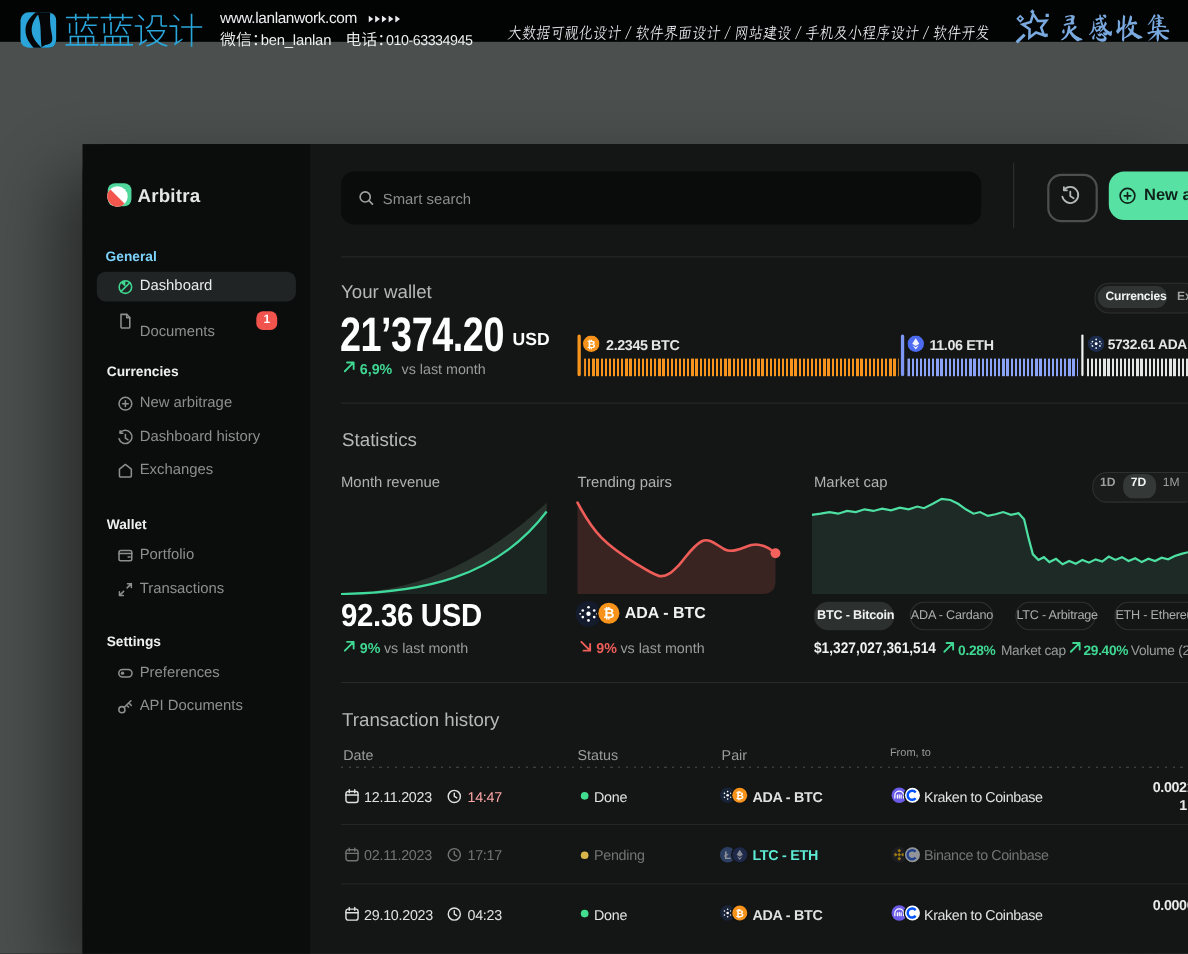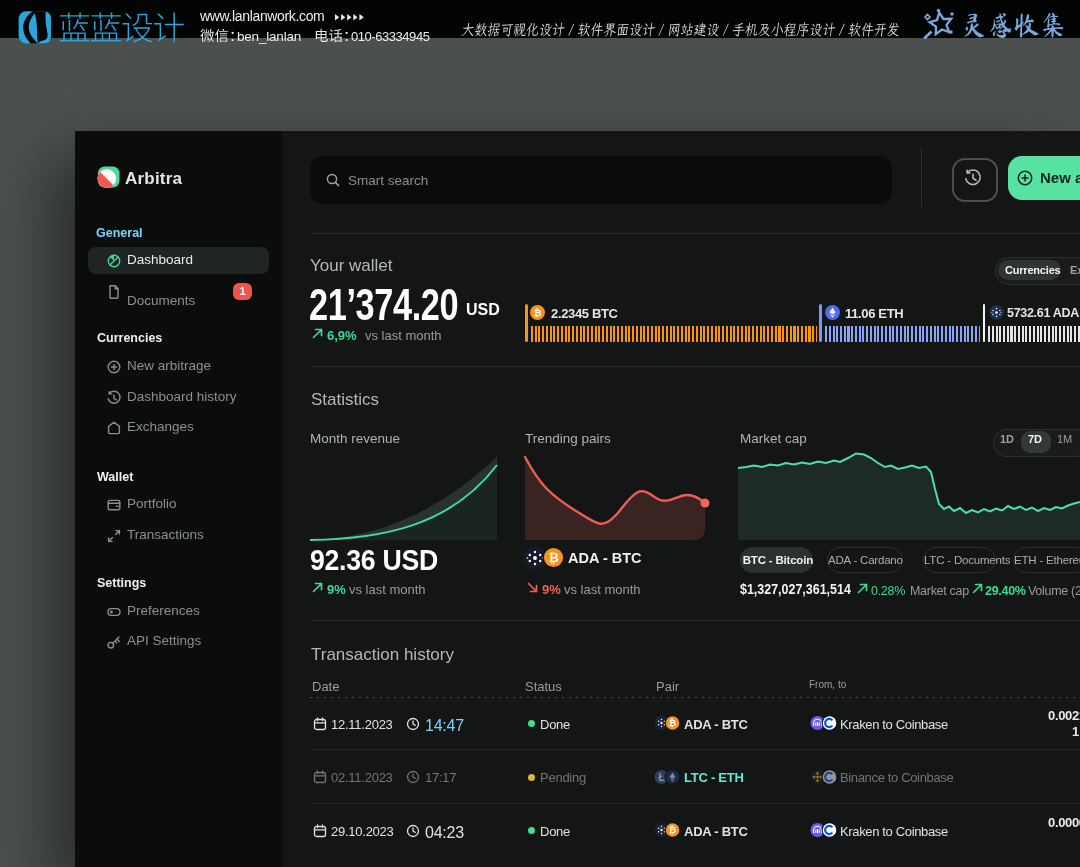--- a/index.html
+++ b/index.html
@@ -60,21 +60,21 @@
 <div style="position:absolute;left:97px;top:576px;font-size:12.5px;font-weight:bold;color:#eef0ef">Settings</div>
 <svg style="position:absolute;left:106px;top:604px" width="16" height="16" viewBox="0 0 16 16" fill="none" stroke="#8b908e" stroke-width="1.4" stroke-linecap="round" stroke-linejoin="round">
     <rect x="2" y="4.6" width="12" height="6.8" rx="3.4"></rect>
     <circle cx="5.4" cy="8" r="1.5" fill="#8b908e" stroke="none"></circle>
   </svg>
 <div style="position:absolute;left:127px;top:603px;font-size:13.5px;color:#8b908e">Preferences</div>
 <svg style="position:absolute;left:106px;top:634px" width="16" height="16" viewBox="0 0 16 16" fill="none" stroke="#8b908e" stroke-width="1.4" stroke-linecap="round" stroke-linejoin="round">
     <circle cx="4.8" cy="11.2" r="2.8"></circle>
     <path d="M6.8 9.2 L13 3 M11 5 L13.4 7.4 M9 7 L10.8 8.8"></path>
   </svg>
-<div style="position:absolute;left:127px;top:633px;font-size:13.5px;color:#8b908e">API Settings</div>
+<div style="position:absolute;left:127px;top:633px;font-size:13.5px;color:#8b908e">API Documents</div>
 
 <div style="position:absolute;left:310px;top:156px;width:582px;height:48px;background:#0a0b0b;border-radius:12px"></div>
 <svg style="position:absolute;left:325px;top:172px" width="16" height="16" viewBox="0 0 16 16" fill="none" stroke="#9da2a0" stroke-width="1.5" stroke-linecap="round">
     <circle cx="7" cy="7" r="4.6"></circle>
     <path d="M10.4 10.4 L13.6 13.6"></path>
   </svg>
 <div style="position:absolute;left:348px;top:173px;font-size:13.5px;color:#898e8c">Smart search</div>
 <div style="position:absolute;left:921px;top:148px;width:1px;height:59px;background:#2d302f"></div>
 <div style="position:absolute;left:952px;top:158px;width:42px;height:40px;border:2px solid #4b504e;border-radius:13px"></div>
 <svg style="position:absolute;left:963px;top:168px" width="20" height="20" viewBox="0 0 20 20" fill="none" stroke="#b5bbb8" stroke-width="1.6" stroke-linecap="round" stroke-linejoin="round">
@@ -187,27 +187,27 @@
   </svg>
 <div style="position:absolute;left:542px;top:582px;font-size:13px;font-weight:bold;color:#ef5d59">9%</div>
 <div style="position:absolute;left:564px;top:582px;font-size:13px;color:#979c9a">vs last month</div>
 <div style="position:absolute;left:993px;top:429px;width:95px;height:26px;border:1px solid #2c302f;border-radius:13px;background:#191c1b"></div>
 <div style="position:absolute;left:1000px;top:433px;font-size:11px;font-weight:bold;color:#9ba09e">1D</div>
 <div style="position:absolute;left:1021px;top:431px;width:30px;height:22px;background:#343837;border-radius:9px"></div>
 <div style="position:absolute;left:1028px;top:433px;font-size:11px;font-weight:bold;color:#f2f4f3">7D</div>
 <div style="position:absolute;left:1057px;top:433px;font-size:11px;font-weight:normal;color:#9ba09e">1M</div>
 <div style="position:absolute;left:740px;top:547px;width:73px;height:26px;background:#2c302f;border-radius:13px;text-align:right;line-height:26px;font-size:11.5px;font-weight:bold;color:#f0f2f1;letter-spacing:-0.2px">BTC - Bitcoin</div>
 <div style="position:absolute;left:827px;top:547px;width:76px;height:26px;border:1px solid #2d3130;border-radius:13px;box-sizing:border-box;text-align:center;line-height:24px;font-size:11.5px;color:#a9aeac;letter-spacing:-0.2px">ADA - Cardano</div>
-<div style="position:absolute;left:923px;top:547px;width:73px;height:26px;border:1px solid #2d3130;border-radius:13px;box-sizing:border-box;text-align:center;line-height:24px;font-size:11.5px;color:#a9aeac;letter-spacing:-0.2px">LTC - Documents</div>
+<div style="position:absolute;left:923px;top:547px;width:73px;height:26px;border:1px solid #2d3130;border-radius:13px;box-sizing:border-box;text-align:center;line-height:24px;font-size:11.5px;color:#a9aeac;letter-spacing:-0.2px">LTC - Arbitrage</div>
 <div style="position:absolute;left:1013px;top:547px;width:78px;height:26px;border:1px solid #2d3130;border-radius:13px;box-sizing:border-box;text-align:center;line-height:24px;font-size:11.5px;color:#a9aeac;letter-spacing:-0.2px">ETH - Ethereum</div>
 <div style="position:absolute;left:740px;top:581px;font-size:14px;font-weight:bold;color:#f0f2f1;transform:scaleX(0.89);transform-origin:0 0">$1,327,027,361,514</div>
 <svg style="position:absolute;left:856px;top:582px" width="13" height="13" viewBox="0 0 13 13" fill="none" stroke="#3fd792" stroke-width="1.7" stroke-linecap="round" stroke-linejoin="round">
     <path d="M2.5 10.5 L10.5 2.5 M4.5 2.5 H10.5 V8.5"></path>
   </svg>
-<div style="position:absolute;left:871px;top:583.5px;font-size:12.5px;letter-spacing:-0.3px;font-weight:normal;color:#3fd792">0.28%</div>
+<div style="position:absolute;left:871px;top:583.5px;font-size:12.5px;letter-spacing:-0.3px;font-weight:bold;color:#3fd792">0.28%</div>
 <div style="position:absolute;left:910px;top:583.5px;font-size:12.5px;letter-spacing:-0.3px;color:#979c9a">Market cap</div>
 <svg style="position:absolute;left:971px;top:582px" width="13" height="13" viewBox="0 0 13 13" fill="none" stroke="#3fd792" stroke-width="1.7" stroke-linecap="round" stroke-linejoin="round">
     <path d="M2.5 10.5 L10.5 2.5 M4.5 2.5 H10.5 V8.5"></path>
   </svg>
 <div style="position:absolute;left:985px;top:583.5px;font-size:12.5px;letter-spacing:-0.3px;font-weight:bold;color:#3fd792">29.40%</div>
 <div style="position:absolute;left:1028px;top:583.5px;font-size:12.5px;letter-spacing:-0.3px;color:#979c9a">Volume (24h)</div>
 
 <div style="position:absolute;left:310px;top:620px;width:770px;height:1px;background:#262928"></div>
 <div style="position:absolute;left:311px;top:645px;font-size:17px;color:#b4b9b7">Transaction history</div>
 <div style="position:absolute;left:312px;top:679px;font-size:13px;color:#989d9b">Date</div>
@@ -218,21 +218,21 @@
 
 <svg style="position:absolute;left:313px;top:716.5px" width="14" height="14" viewBox="0 0 14 14" fill="none" stroke="#dfe2e0" stroke-width="1.3" stroke-linecap="round">
     <rect x="1.5" y="2.5" width="11" height="10" rx="2"></rect>
     <path d="M1.5 5.8 H12.5 M4.5 1 V3.6 M9.5 1 V3.6"></path>
   </svg>
 <div style="position:absolute;left:331px;top:716.5px;font-size:13px;letter-spacing:-0.25px;color:#dfe2e0">12.11.2023</div>
 <svg style="position:absolute;left:406px;top:716.5px" width="14" height="14" viewBox="0 0 14 14" fill="none" stroke="#dfe2e0" stroke-width="1.3" stroke-linecap="round">
     <circle cx="7" cy="7" r="5.5"></circle>
     <path d="M7 4 V7 L9.2 8.4"></path>
   </svg>
-<div style="position:absolute;left:425px;top:716.5px;font-size:16px;letter-spacing:-0.25px;color:#7dd3fc">14:47</div>
+<div style="position:absolute;left:425px;top:716.5px;font-size:13px;letter-spacing:-0.25px;color:#fca5a5">14:47</div>
 <div style="position:absolute;left:528px;top:720.0px;width:7px;height:7px;border-radius:50%;background:#43dd8f"></div>
 <div style="position:absolute;left:540px;top:716.5px;font-size:13px;letter-spacing:-0.25px;color:#dfe2e0">Done</div>
 <svg style="position:absolute;left:654px;top:715px;opacity:1" width="30" height="16">
     <circle cx="7.5" cy="8" r="7" fill="#182338"></circle>
     <g fill="#fff">
       <circle cx="7.5" cy="8" r="1.2"></circle>
       <circle cx="7.5" cy="4.6" r="0.75"></circle>
       <circle cx="7.5" cy="11.4" r="0.75"></circle>
       <circle cx="4.6" cy="6.2" r="0.75"></circle>
       <circle cx="10.4" cy="6.2" r="0.75"></circle>
@@ -294,21 +294,21 @@
 
 <svg style="position:absolute;left:313px;top:823.5px" width="14" height="14" viewBox="0 0 14 14" fill="none" stroke="#dfe2e0" stroke-width="1.3" stroke-linecap="round">
     <rect x="1.5" y="2.5" width="11" height="10" rx="2"></rect>
     <path d="M1.5 5.8 H12.5 M4.5 1 V3.6 M9.5 1 V3.6"></path>
   </svg>
 <div style="position:absolute;left:331px;top:823.5px;font-size:13px;letter-spacing:-0.25px;color:#dfe2e0">29.10.2023</div>
 <svg style="position:absolute;left:406px;top:823.5px" width="14" height="14" viewBox="0 0 14 14" fill="none" stroke="#dfe2e0" stroke-width="1.3" stroke-linecap="round">
     <circle cx="7" cy="7" r="5.5"></circle>
     <path d="M7 4 V7 L9.2 8.4"></path>
   </svg>
-<div style="position:absolute;left:425px;top:823.5px;font-size:16px;letter-spacing:-0.25px;color:#dfe2e0">04:23</div>
+<div style="position:absolute;left:425px;top:823.5px;font-size:13px;letter-spacing:-0.25px;color:#dfe2e0">04:23</div>
 <div style="position:absolute;left:528px;top:827.0px;width:7px;height:7px;border-radius:50%;background:#43dd8f"></div>
 <div style="position:absolute;left:540px;top:823.5px;font-size:13px;letter-spacing:-0.25px;color:#dfe2e0">Done</div>
 <svg style="position:absolute;left:654px;top:822px;opacity:1" width="30" height="16">
     <circle cx="7.5" cy="8" r="7" fill="#182338"></circle>
     <g fill="#fff">
       <circle cx="7.5" cy="8" r="1.2"></circle>
       <circle cx="7.5" cy="4.6" r="0.75"></circle>
       <circle cx="7.5" cy="11.4" r="0.75"></circle>
       <circle cx="4.6" cy="6.2" r="0.75"></circle>
       <circle cx="10.4" cy="6.2" r="0.75"></circle>

